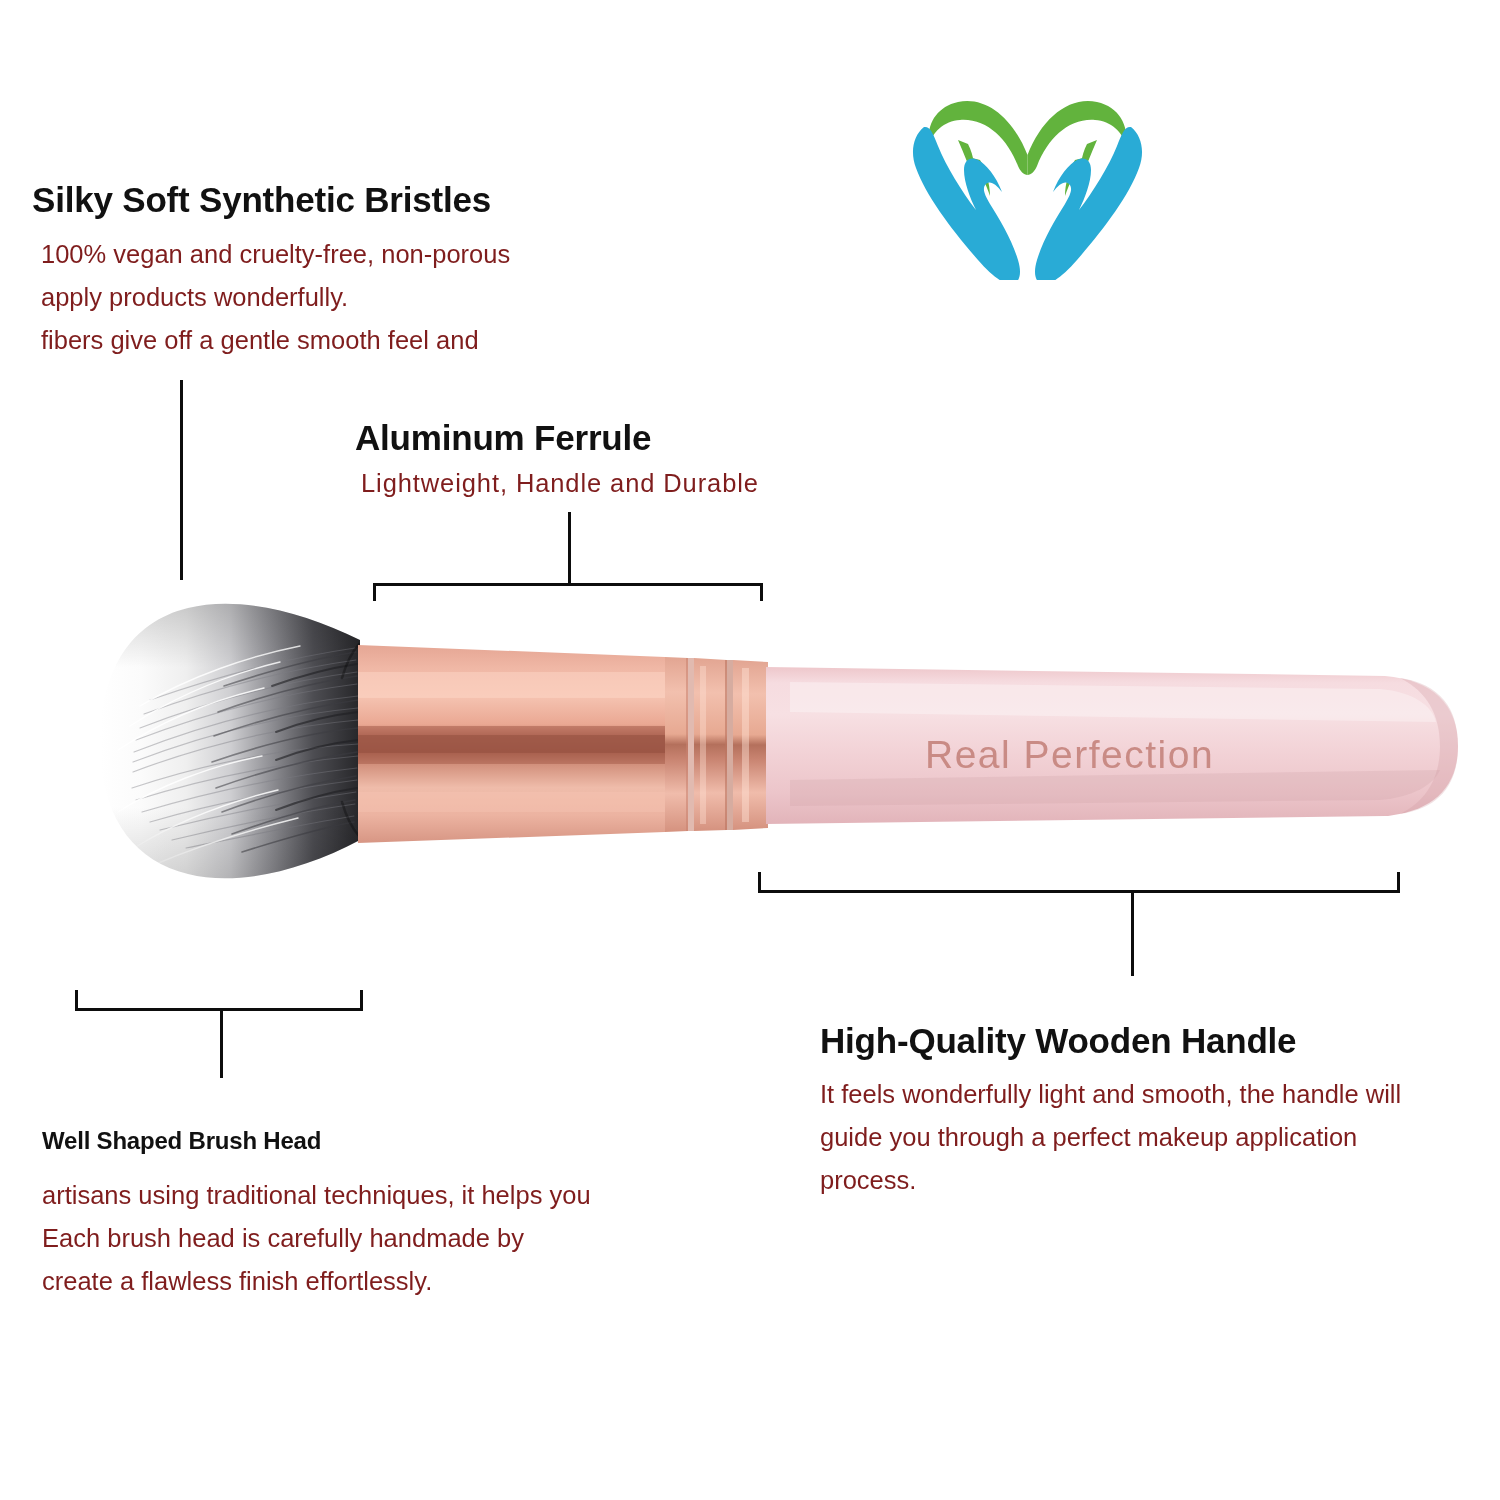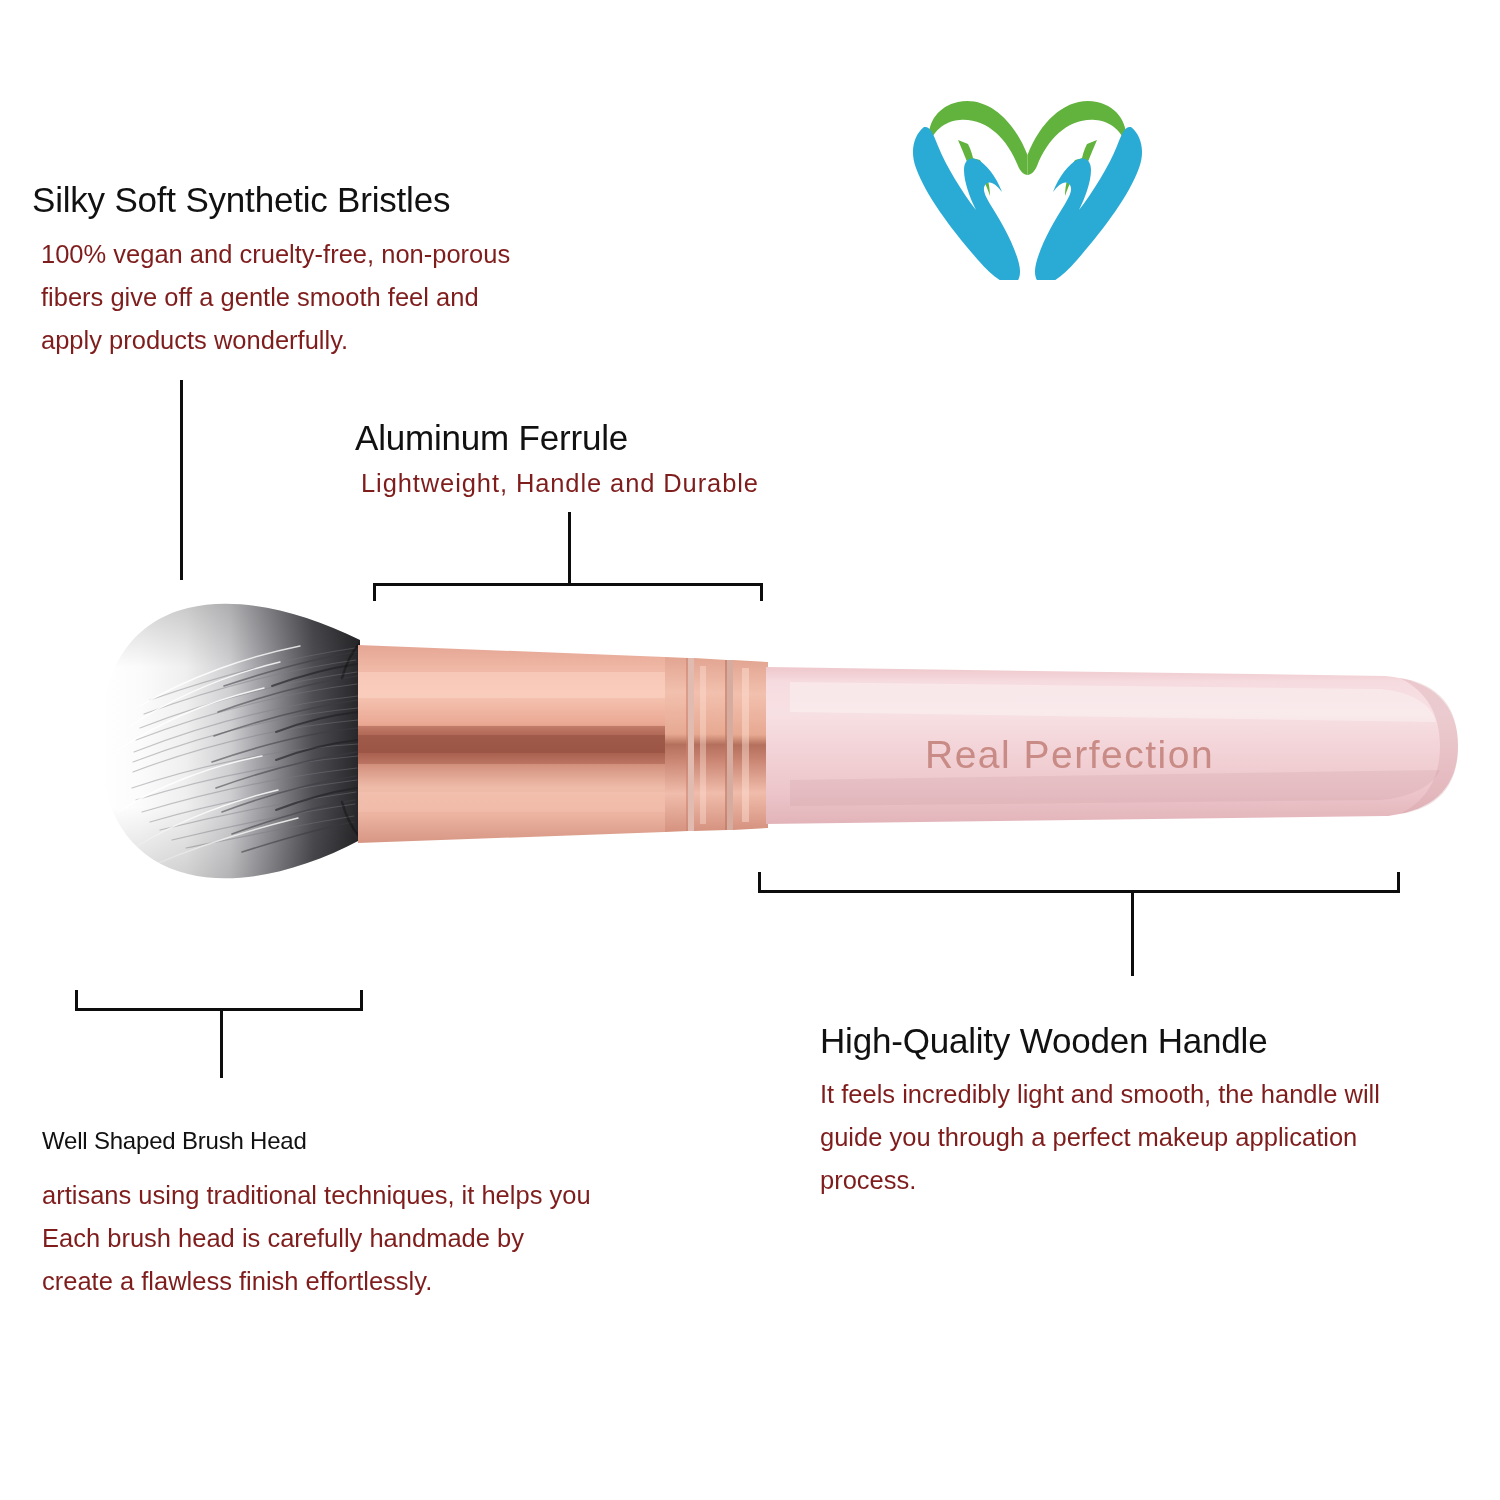--- a/index.html
+++ b/index.html
@@ -15,21 +15,21 @@
     background: #ffffff;
     overflow: hidden;
     font-family: "Liberation Sans", sans-serif;
     color: #000000;
   }
 
   
   .callout { position: absolute; }
   .callout .c-title {
     font-family: "Liberation Sans", sans-serif;
-    font-weight: 400;
+    font-weight: 700;
     color: #111111;
     white-space: nowrap;
     letter-spacing: -0.2px;
   }
   .callout .c-body {
     font-family: "Liberation Sans", sans-serif;
     font-weight: 400;
     color: #7f1d1d;
   }
   .c-body div { white-space: nowrap; }
@@ -153,22 +153,22 @@
                    C 222 53, 225 46, 231 47 Z"></path>
         </g>
       </svg>
     </div>
   </div>
 
   <div class="callout" id="callout-bristles">
     <div class="c-title">Silky Soft Synthetic Bristles</div>
     <div class="c-body">
       <div>100% vegan and cruelty-free, non-porous</div>
+      <div>apply products wonderfully.</div>
       <div>fibers give off a gentle smooth feel and</div>
-      <div>apply products wonderfully.</div>
     </div>
   </div>
 
   <div class="leader vline" style="left:180px; top:380px; height:200px;"></div>
 
   <div class="callout" id="callout-ferrule">
     <div class="c-title">Aluminum Ferrule</div>
     <div class="c-body">
       <div>Lightweight, Handle and Durable</div>
     </div>
@@ -360,19 +360,19 @@
   </div>
 
   <div class="leader hline" style="left:758px; top:890px; width:642px;"></div>
   <div class="leader vline" style="left:758px; top:872px; height:21px;"></div>
   <div class="leader vline" style="left:1397px; top:872px; height:21px;"></div>
   <div class="leader vline" style="left:1131px; top:890px; height:86px;"></div>
 
   <div class="callout" id="callout-handle">
     <div class="c-title">High-Quality Wooden Handle</div>
     <div class="c-body">
-      <div>It feels incredibly light and smooth, the handle will</div>
+      <div>It feels wonderfully light and smooth, the handle will</div>
       <div>guide you through a perfect makeup application</div>
       <div>process.</div>
     </div>
   </div>
 
 </div>
 
 </body></html>

